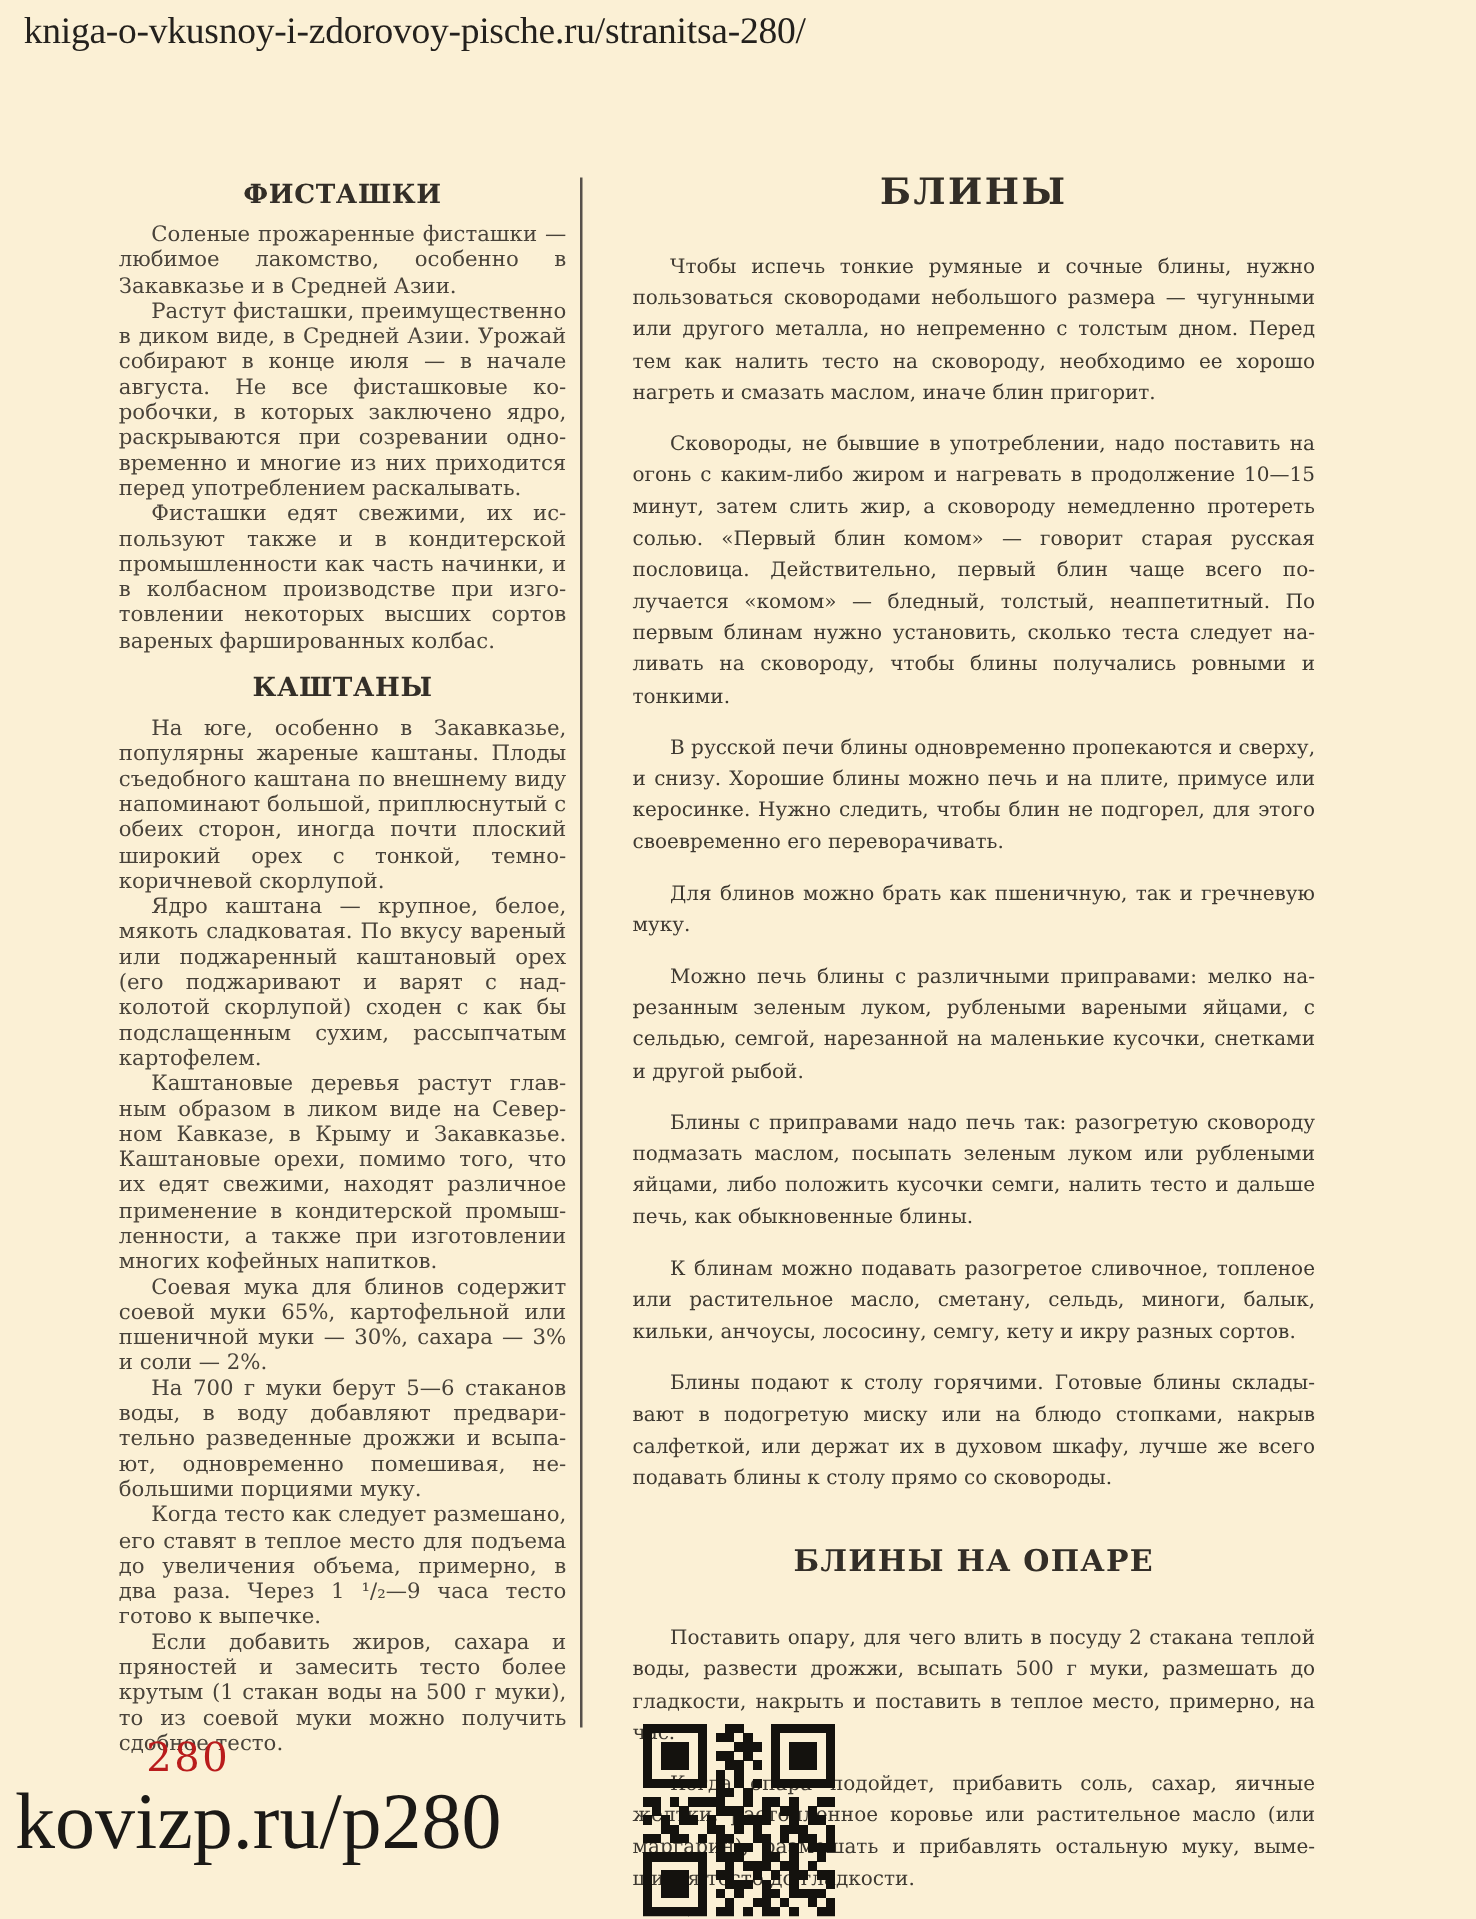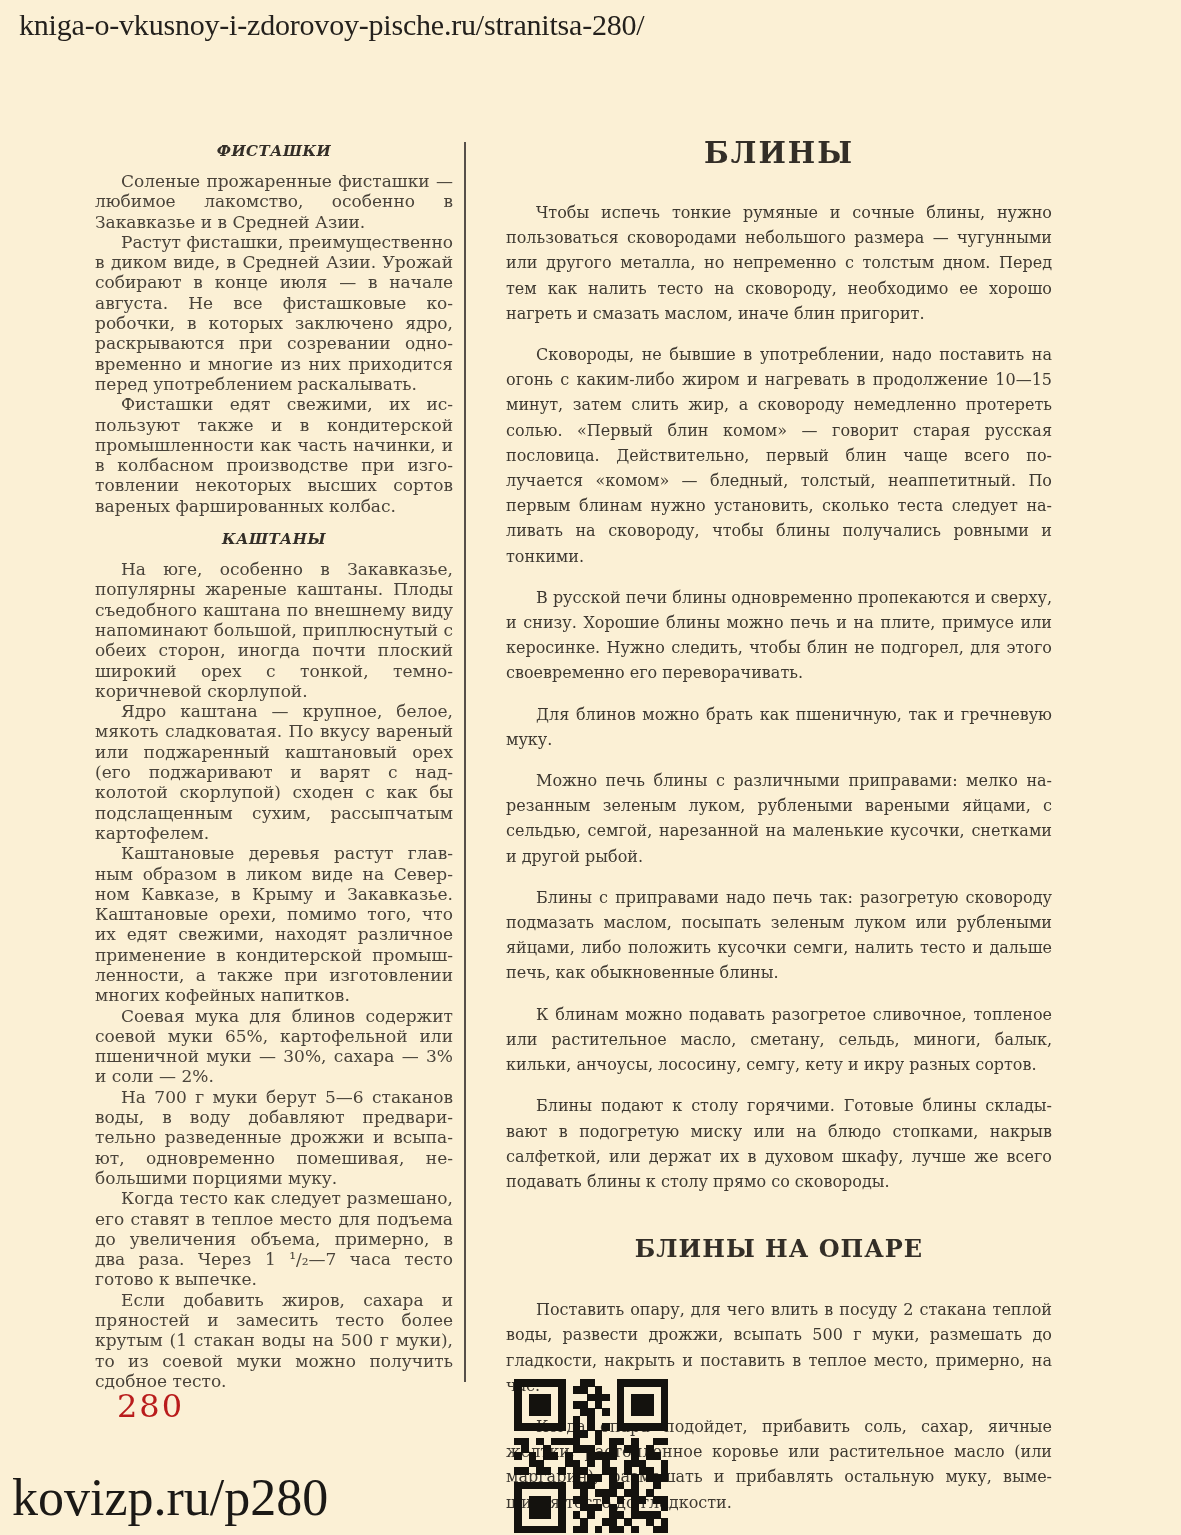--- a/index.html
+++ b/index.html
@@ -20,42 +20,42 @@
   .col-left  { left: 95px;  top: 142px; width: 358px; }
   .col-right { left: 490px; top: 136px; width: 578px; }
   .divider {
     position: absolute; left: 464px; top: 142px;
     width: 2px; height: 1240px; background: #56504a;
   }
   .heading {
     font-family: "DejaVu Serif", serif;
     font-weight: bold; text-align: center; color: #332e27;
   }
-  .h-small { font-size: 15px; letter-spacing: 0.5px; margin: 14px 0 11px 0; font-style: italic; }
+  .h-small { font-size: 21px; letter-spacing: 0.5px; margin: 14px 0 11px 0; }
   .col-left section:first-child .h-small { margin-top: 0; }
   .h-big   { font-size: 29px; letter-spacing: 2px; margin: 0 0 30px 0; }
   .h-mid   { font-size: 24px; letter-spacing: 1px; margin: 40px 0 34px 0; }
   .col-left p {
     font-size: 17px; line-height: 20.3px; color: #49433a;
     text-align: justify; text-indent: 26px; margin: 0;
     hyphens: manual; -webkit-hyphens: manual;
   }
   .col-right p {
     font-size: 16px; line-height: 25.2px; color: #3e3931;
     text-align: justify; text-indent: 30px; margin: 16px;
     hyphens: manual; -webkit-hyphens: manual;
   }
   .page-number {
     position: absolute; left: 117px; top: 1387px;
     font-size: 32px; color: #b91c1c; letter-spacing: 2px;
   }
   .footer-link {
-    position: absolute; left: 12px; top: 1468px;
+    position: absolute; left: 12px; top: 1420px;
     font-family: "Liberation Serif", serif;
-    font-size: 52px; color: #1b1916; letter-spacing: 0px;
+    font-size: 64px; color: #1b1916; letter-spacing: 0px;
     white-space: nowrap;
   }
   .qr {
     position: absolute; left: 514px; top: 1379px;
     width: 154px; height: 154px;
   }
   .qr rect { fill: #14120e; }
 </style>
 </head>
 <body>
@@ -71,21 +71,21 @@
   </section>
   <section>
     <h2 class="heading h-small">КАШТАНЫ</h2>
     <p>На юге, особенно в Закавказье, популярны жареные каштаны. Плоды съедобного каштана по внешнему ви­ду напоминают большой, приплюсну­тый с обеих сторон, иногда почти плоский широкий орех с тонкой, тем­но-коричневой скорлупой.</p>
     <p>Ядро каштана — крупное, белое, мякоть сладковатая. По вкусу варе­ный или поджаренный каштановый орех (его поджаривают и варят с над­колотой скорлупой) сходен с как бы подслащенным сухим, рассыпчатым картофелем.</p>
     <p>Каштановые деревья растут глав­ным образом в ликом виде на Север­ном Кавказе, в Крыму и Закавказье. Каштановые орехи, помимо того, что их едят свежими, находят различное применение в кондитерской промыш­ленности, а также при изготовлении многих кофейных напитков.</p>
   </section>
   <section>
     <p>Соевая мука для блинов содержит соевой муки 65%, картофельной или пшеничной муки — 30%, сахара — 3% и соли — 2%.</p>
     <p>На 700 г муки берут 5—6 стаканов воды, в воду добавляют предвари­тельно разведенные дрожжи и всыпа­ют, одновременно помешивая, не­большими порциями муку.</p>
-    <p>Когда тесто как следует размеша­но, его ставят в теплое место для подъема до увеличения объема, при­мерно, в два раза. Через 1 ¹/₂—7 часа тесто готово к выпечке.</p>
+    <p>Когда тесто как следует размеша­но, его ставят в теплое место для подъема до увеличения объема, при­мерно, в два раза. Через 1 ¹/₂—9 часа тесто готово к выпечке.</p>
     <p>Если добавить жиров, сахара и пряностей и замесить тесто более крутым (1 стакан воды на 500 г муки), то из соевой муки можно получить сдобное тесто.</p>
   </section>
 </div>
 
 <div class="divider"></div>
 
 <div class="col col-right">
   <section>
     <h2 class="heading h-big">БЛИНЫ</h2>
     <p>Чтобы испечь тонкие румяные и сочные блины, нужно пользоваться сковородами небольшого размера — чугунны­ми или другого металла, но непременно с толстым дном. Пе­ред тем как налить тесто на сковороду, необходимо ее хоро­шо нагреть и смазать маслом, иначе блин пригорит.</p>

